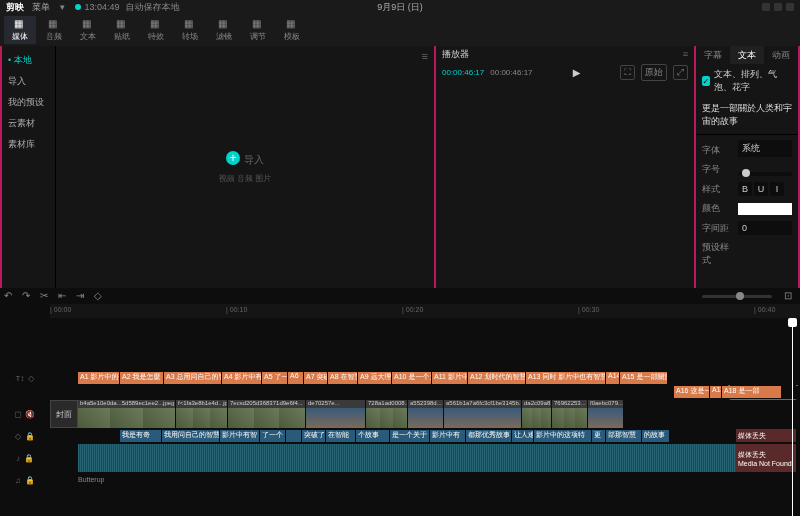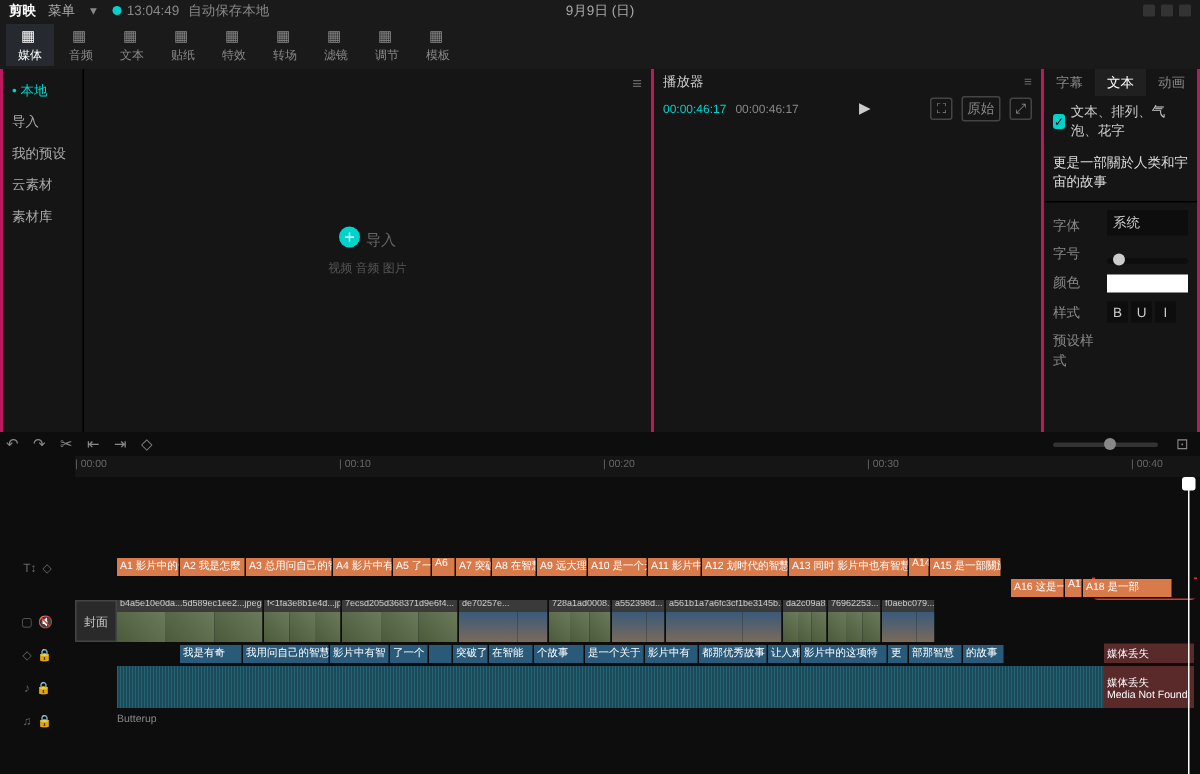--- a/index.html
+++ b/index.html
@@ -224,30 +224,34 @@
         <span class="lbl">字体</span>
         <span class="val">系统</span>
       </div>
       <div class="proprow">
         <span class="lbl">字号</span>
         <span class="val" style="background:#0d0d0d;height:4px;border-radius:2px;position:relative">
             <span style="position:absolute;left:4px;top:-3px;width:8px;height:8px;background:#ccc;border-radius:50%"></span>
           </span>
       </div>
       <div class="proprow">
-        <span class="lbl">颜色</span>
-        <span class="swatch"></span>
-      </div>
-      <div class="proprow">
         <span class="lbl">样式</span>
         <div class="stylebtns">
           <span>B</span>
           <span>U</span>
           <span>I</span>
         </div>
+      </div>
+      <div class="proprow">
+        <span class="lbl">颜色</span>
+        <span class="swatch"></span>
+      </div>
+      <div class="proprow">
+        <span class="lbl">字间距</span>
+        <span class="val">0</span>
       </div>
       <div class="proprow">
         <span class="lbl">预设样式</span>
       </div>
     </div>
   </div>
 
   <div class="tlhdr">
     <span class="ic">↶</span>
     <span class="ic">↷</span>

